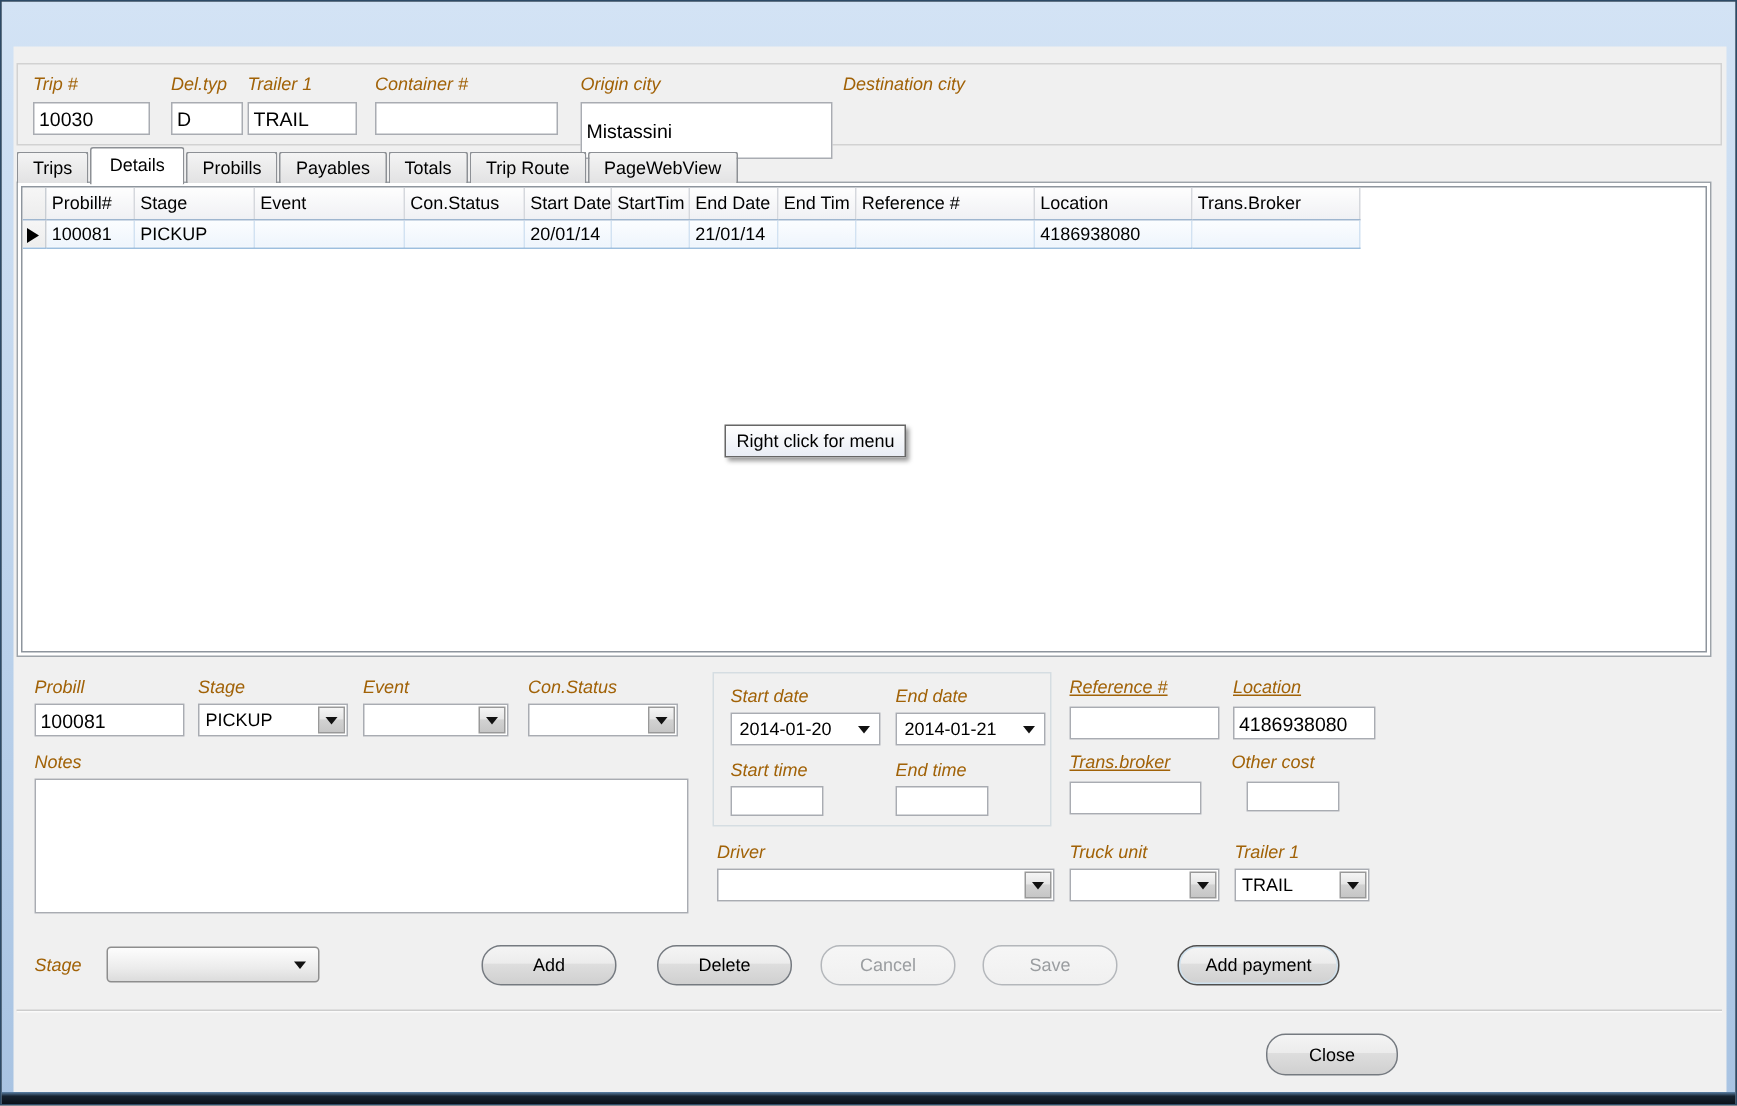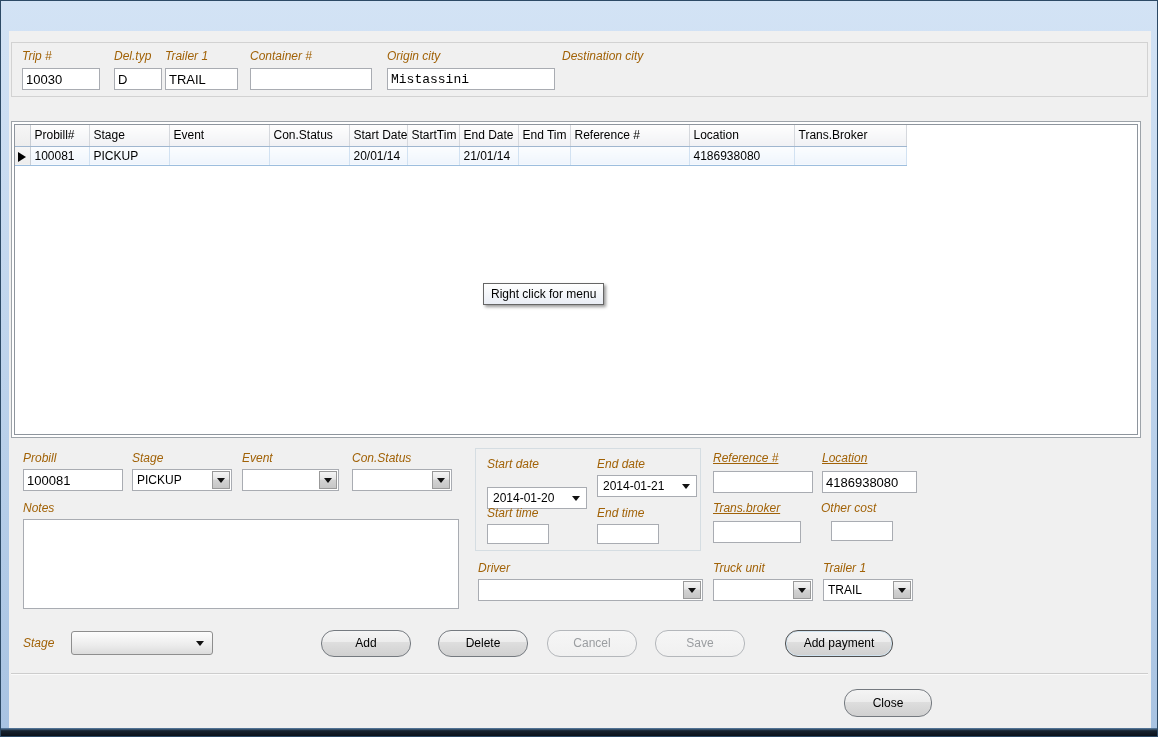--- a/index.html
+++ b/index.html
@@ -134,24 +134,33 @@
     <div class="top-panel">
       <span class="lbl" style="left:10px;top:6px;">Trip #</span>
       <input type="text" style="left: 10px; top: 25px; width: 78px; height: 22px;" value="10030">
       <span class="lbl" style="left:102px;top:6px;">Del.typ</span>
       <input type="text" style="left: 102px; top: 25px; width: 48px; height: 22px;" value="D">
       <span class="lbl" style="left:153px;top:6px;">Trailer 1</span>
       <input type="text" style="left: 153px; top: 25px; width: 73px; height: 22px;" value="TRAIL">
       <span class="lbl" style="left:238px;top:6px;">Container #</span>
       <input type="text" style="left: 238px; top: 25px; width: 122px; height: 22px;" value="">
       <span class="lbl" style="left:375px;top:6px;">Origin city</span>
-      <input type="text" style="left: 375px; top: 25px; width: 168px; height: 22px; font-family: Liberation Mono, monospace;" value="Mistassini">
+      <input type="text" style="left: 375px; top: 25px; width: 168px; height: 38px;" value="Mistassini">
       <span class="lbl" style="left:550px;top:6px;">Destination city</span>
     </div>
 
+    <div class="tabstrip">
+      <div class="tab">Trips</div>
+      <div class="tab active">Details</div>
+      <div class="tab">Probills</div>
+      <div class="tab">Payables</div>
+      <div class="tab">Totals</div>
+      <div class="tab">Trip Route</div>
+      <div class="tab">PageWebView</div>
+    </div>
 
     <div class="tabpage">
       <div class="gridview">
         <table class="grid">
           <colgroup>
             <col style="width:15px">
               <col style="width:59px">
               <col style="width:80px">
               <col style="width:100px">
             <col style="width:80px">
@@ -226,21 +235,21 @@
       <span class="btn">
           <span class="arrow-down"></span>
         </span>
     </div>
 
     <span class="lbl" style="left:14px;top:470px;">Notes</span>
     <textarea style="left: 14px; top: 488px; width: 436px; height: 90px; resize: none;"></textarea>
 
     <div class="groupbox" style="left:466px;top:417px;width:226px;height:103px;"></div>
     <span class="lbl" style="left:478px;top:426px;">Start date</span>
-    <div class="datecombo" style="left:478px;top:456px;width:100px;">
+    <div class="datecombo" style="left:478px;top:444px;width:100px;">
       <span class="val">2014-01-20</span>
       <span class="arrow-down"></span>
     </div>
     <span class="lbl" style="left:588px;top:426px;">End date</span>
     <div class="datecombo" style="left:588px;top:444px;width:100px;">
       <span class="val">2014-01-21</span>
       <span class="arrow-down"></span>
     </div>
     <span class="lbl" style="left:478px;top:475px;">Start time</span>
     <input type="text" style="left: 478px; top: 493px; width: 62px; height: 20px;" value="">

